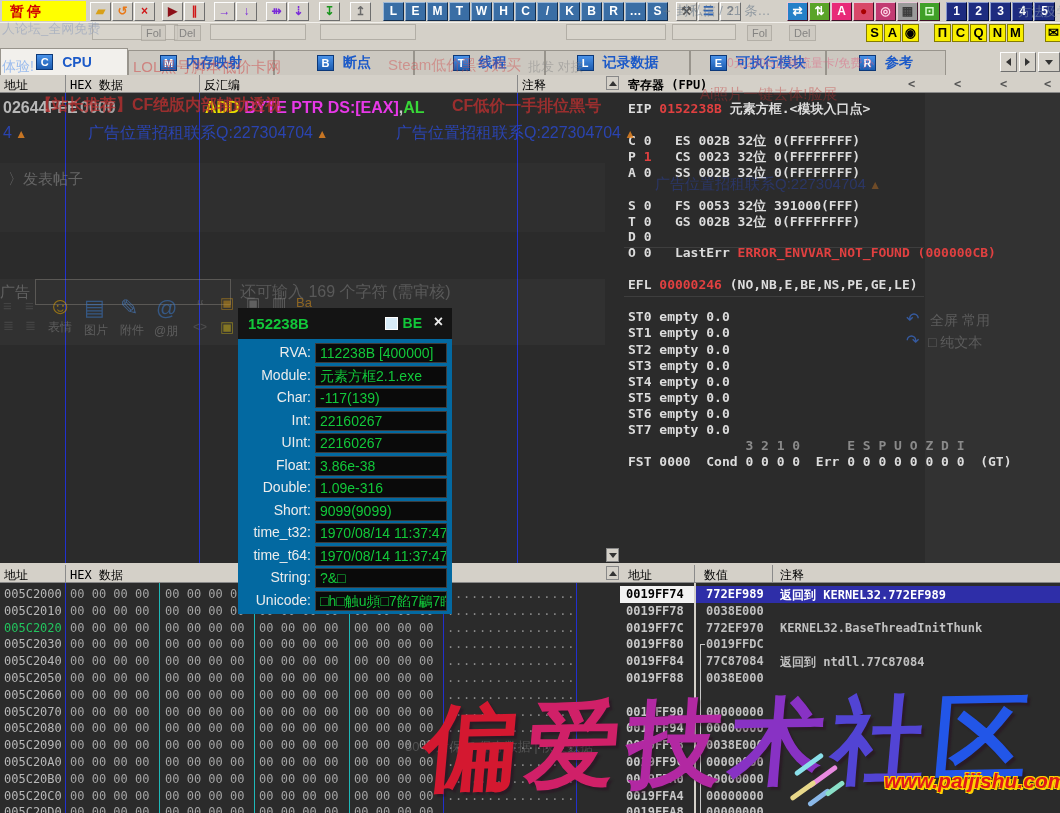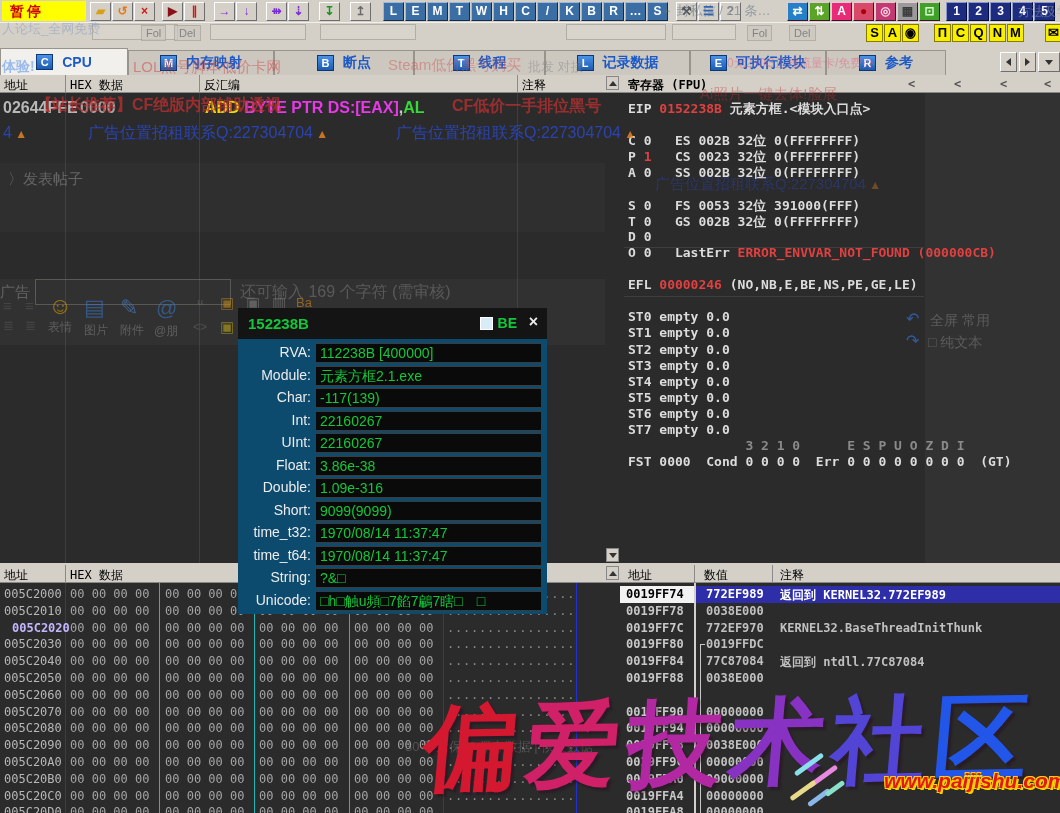--- a/index.html
+++ b/index.html
@@ -57,22 +57,22 @@
   .regline { position: absolute; left: 8px; white-space: pre; font-family: "DejaVu Sans Mono", monospace;
              font-size: 13px; font-weight: bold; color: #dcdcdc; }
   .regline .r { color: #e04040; } .regline .d { color: #8a8a8a; } .regline .w { color: #dcdcdc; }
   .hairline { position: absolute; height: 1px; background: #3e3e3e; }
   .dumprow, .stackrow { position: absolute; left: 0; width: 100%; height: 17px;
                         font-family: "DejaVu Sans Mono", monospace; font-size: 12px; }
   .drseg { position: absolute; top: 1px; white-space: pre; color: #a4a4a4; }
   .scrollbtn { position: absolute; width: 13px; height: 14px; background: #d4d0c8;
                border: 1px solid #888; display: flex; align-items: center; justify-content: center; z-index: 10; }
   
-  #popup { position: absolute; left: 238px; top: 308px; width: 309px; height: 306px;
-           background: #0c4a6e; z-index: 50; }
+  #popup { position: absolute; left: 238px; top: 308px; width: 214px; height: 306px;
+           background: #0369a1; z-index: 50; }
   .popup-hdr { position: relative; height: 31px; background: #141414; }
   .popup-title { position: absolute; left: 10px; top: 7px; color: #12c83a; font-size: 15px; font-weight: bold; }
   .cb { position: absolute; right: 54px; top: 9px; width: 13px; height: 13px;
         background: #d8ecf8; border: 1px solid #fff; }
   .belbl { position: absolute; right: 30px; top: 7px; color: #12c83a; font-size: 14px; font-weight: bold; }
   .px { position: absolute; right: 9px; top: 5px; color: #ececec; font-size: 16px; font-weight: bold; }
   .prow { position: absolute; left: 0; width: 100%; height: 22px; }
   .plbl { position: absolute; left: 0; width: 73px; top: 2px; text-align: right;
           color: #ececec; font-size: 14px; }
   .pval { position: absolute; left: 77px; right: 5px; top: 1px; height: 20px; background: #0a0a0a;
@@ -289,21 +289,21 @@
       </div>
       <div class="dumprow" style="top: 19.8px;">
         <span class="drseg" style="left: 4px; color: rgb(184, 184, 184);">005C2010</span>
         <span class="drseg" style="left: 70px;">00 00 00 00</span>
         <span class="drseg" style="left: 165px;">00 00 00 00</span>
         <span class="drseg" style="left: 259px;">00 00 00 00</span>
         <span class="drseg" style="left: 354px;">00 00 00 00</span>
         <span class="drseg" style="left: 447px; letter-spacing: 0.8px; color: rgb(138, 138, 138);">................</span>
       </div>
       <div class="dumprow" style="top: 36.6px;">
-        <span class="drseg" style="left: 12px; color: #c4b5fd; font-weight: bold;">005C2020</span>
+        <span class="drseg" style="left: 4px; color: #22c55e;">005C2020</span>
         <span class="drseg" style="left: 70px;">00 00 00 00</span>
         <span class="drseg" style="left: 165px;">00 00 00 00</span>
         <span class="drseg" style="left: 259px;">00 00 00 00</span>
         <span class="drseg" style="left: 354px;">00 00 00 00</span>
         <span class="drseg" style="left: 447px; letter-spacing: 0.8px; color: rgb(138, 138, 138);">................</span>
       </div>
       <div class="dumprow" style="top: 53.4px; padding-left: 33px;">
         <span class="drseg" style="left: 4px; color: rgb(184, 184, 184);">005C2030</span>
         <span class="drseg" style="left: 70px;">00 00 00 00</span>
         <span class="drseg" style="left: 165px;">00 00 00 00</span>
@@ -476,21 +476,21 @@
       <div class="ov" style="left: 36px; top: 96px; font-size: 16px; color: rgb(192, 48, 48); opacity: 0.75; font-weight: bold;">【站长推荐】CF绝版内部辅助透视</div>
       <div class="ov" style="left: 452px; top: 97px; font-size: 16px; color: rgb(192, 48, 48); opacity: 0.75; font-weight: bold;">CF低价一手排位黑号</div>
       <div class="ov" style="left: 3px; top: 124px; font-size: 16px; color: rgb(42, 74, 208); opacity: 0.8;">4<span class="flame"> ▲</span></div>
       <div class="ov" style="left: 88px; top: 124px; font-size: 16px; color: rgb(42, 74, 208); opacity: 0.8;">广告位置招租联系Q:227304704<span class="flame"> ▲</span></div>
       <div class="ov" style="left: 396px; top: 124px; font-size: 16px; color: rgb(42, 74, 208); opacity: 0.8;">广告位置招租联系Q:227304704<span class="flame"> ▲</span></div>
       <div class="ov" style="left: 700px; top: 85px; font-size: 15px; color: rgb(192, 48, 48); opacity: 0.4;">Ai照片一键去体!脸展</div>
       <div class="ov" style="left: 655px; top: 175px; font-size: 15px; color: rgb(42, 74, 208); opacity: 0.35;">广告位置招租联系Q:227304704<span class="flame"> ▲</span></div>
       <div class="ov" style="left: 8px; top: 170px; font-size: 15px; color: rgb(144, 144, 144); opacity: 0.55;">〉发表帖子</div>
       <div class="ov" style="left: 0px; top: 283px; font-size: 15px; color: rgb(128, 128, 128); opacity: 0.6;">广告</div>
       <div class="ov" style="left: 240px; top: 283px; font-size: 16px; color: rgb(106, 106, 106); opacity: 0.7;">还可输入 169 个字符 (需审核)</div>
-      <div class="ov" style="left: 2px; top: 58px; font-size: 14px; color: rgb(68, 136, 238); opacity: 0.5; font-weight: bold;">体验!</div>
+      <div class="ov" style="left: 2px; top: 58px; font-size: 14px; color: rgb(68, 136, 238); opacity: 0.5;">体验!</div>
       <div class="ov" style="left: 133px; top: 58px; font-size: 15px; color: rgb(208, 64, 64); opacity: 0.5;">LOL黑号脚本低价卡网</div>
       <div class="ov" style="left: 388px; top: 56px; font-size: 15px; color: rgb(208, 80, 80); opacity: 0.45;">Steam低价黑号购买</div>
       <div class="ov" style="left: 727px; top: 57px; font-size: 12px; color: rgb(224, 96, 128); opacity: 0.5;">0元230G正规流量卡/免费办</div>
       <div class="ov" style="left: 528px; top: 60px; font-size: 13px; color: rgb(136, 136, 136); opacity: 0.5;">批发 对接</div>
       <div class="ov" style="left: 660px; top: 4px; font-size: 13px; color: rgb(102, 119, 136); opacity: 0.6;">＋ 封私信 / 21 条…</div>
       <div class="ov" style="left: 2px; top: 22px; font-size: 13px; color: rgb(136, 153, 187); opacity: 0.5;">人论坛_全网免费</div>
       <div class="ov" style="left: 405px; top: 740px; font-size: 13px; color: rgb(170, 170, 170); opacity: 0.3;">30 秒后保存 保存数据 | 恢复数据</div>
       <div class="ov" style="left: 930px; top: 312px; font-size: 14px; color: rgb(119, 119, 119); opacity: 0.6;">全屏 常用</div>
       <div class="ov" style="left: 928px; top: 334px; font-size: 14px; color: rgb(119, 119, 119); opacity: 0.6;">□ 纯文本</div>
       <div class="ov" style="left: 906px; top: 310px; font-size: 16px; color: rgb(58, 110, 208); opacity: 0.7;">↶</div>

